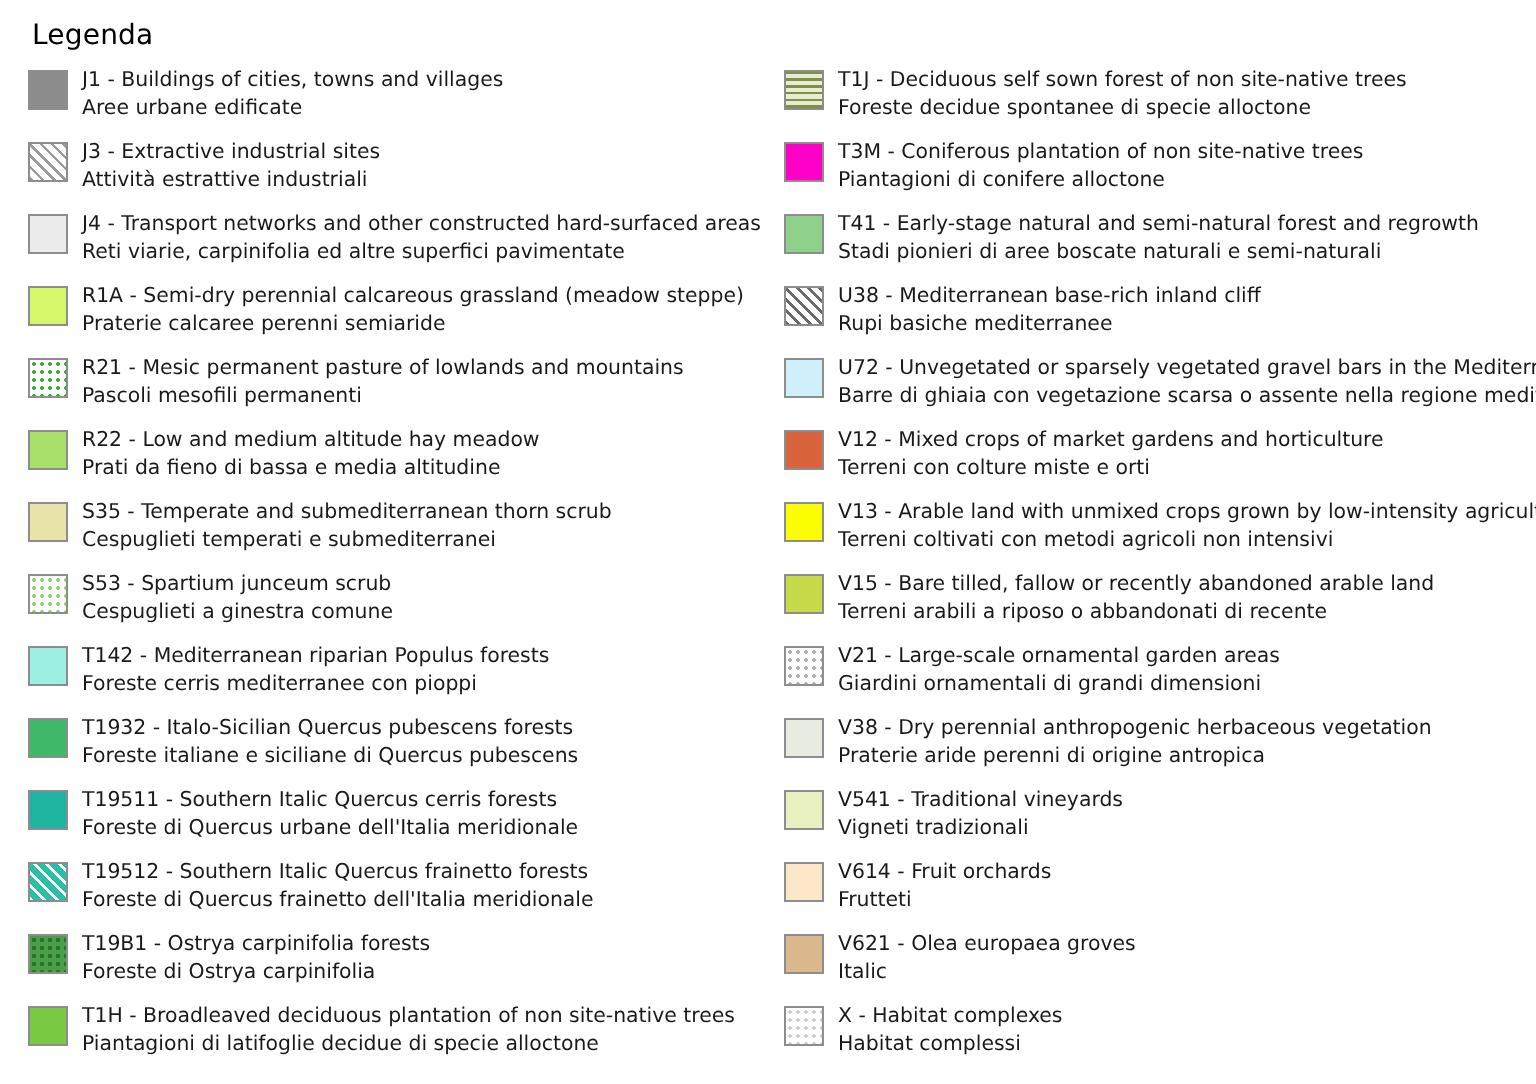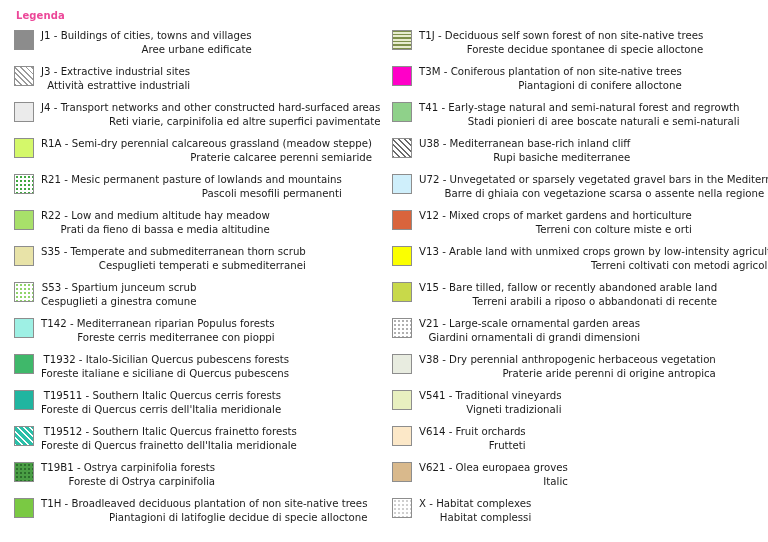--- a/index.html
+++ b/index.html
@@ -15,32 +15,31 @@
     overflow: hidden;
   }
   #legend-root {
     position: relative;
     width: 768px;
     height: 542px;
     box-sizing: border-box;
     padding: 10px 12px 0 14px;
   }
   .legend-title {
-    font-size: 10px;
-    font-weight: bold;
-    color: #ec4899;
+    font-size: 14px;
+    font-weight: normal;
+    color: #000000;
     margin: 0 0 8px 2px;
     letter-spacing: 0.1px;
   }
   .columns {
     display: flex;
     flex-direction: row;
     align-items: flex-start;
     gap: 14px;
-    text-align: right;
   }
   .column {
     display: flex;
     flex-direction: column;
   }
   .col-left { width: 364px; }
   .col-right { width: 372px; }
   .legend-item {
     display: flex;
     flex-direction: row;
@@ -151,21 +150,21 @@
           <div class="swatch" style="background-color:#3fb86a;"></div>
           <div class="labels">
             <div class="label-en">T1932 - Italo-Sicilian Quercus pubescens forests</div>
             <div class="label-it">Foreste italiane e siciliane di Quercus pubescens</div>
           </div>
         </div>
         <div class="legend-item">
           <div class="swatch" style="background-color:#20b5a0;"></div>
           <div class="labels">
             <div class="label-en">T19511 - Southern Italic Quercus cerris forests</div>
-            <div class="label-it">Foreste di Quercus cerris dell'Italia meridionale</div>
+            <div class="label-it">Foreste di Quercus urbane dell'Italia meridionale</div>
           </div>
         </div>
         <div class="legend-item">
           <div class="swatch" style="background-color:#2bbfa8;background-image:repeating-linear-gradient(45deg, #ffffff 0 1.4px, rgba(0,0,0,0) 1.4px 4.5px);"></div>
           <div class="labels">
             <div class="label-en">T19512 - Southern Italic Quercus frainetto forests</div>
             <div class="label-it">Foreste di Quercus frainetto dell'Italia meridionale</div>
           </div>
         </div>
         <div class="legend-item">

